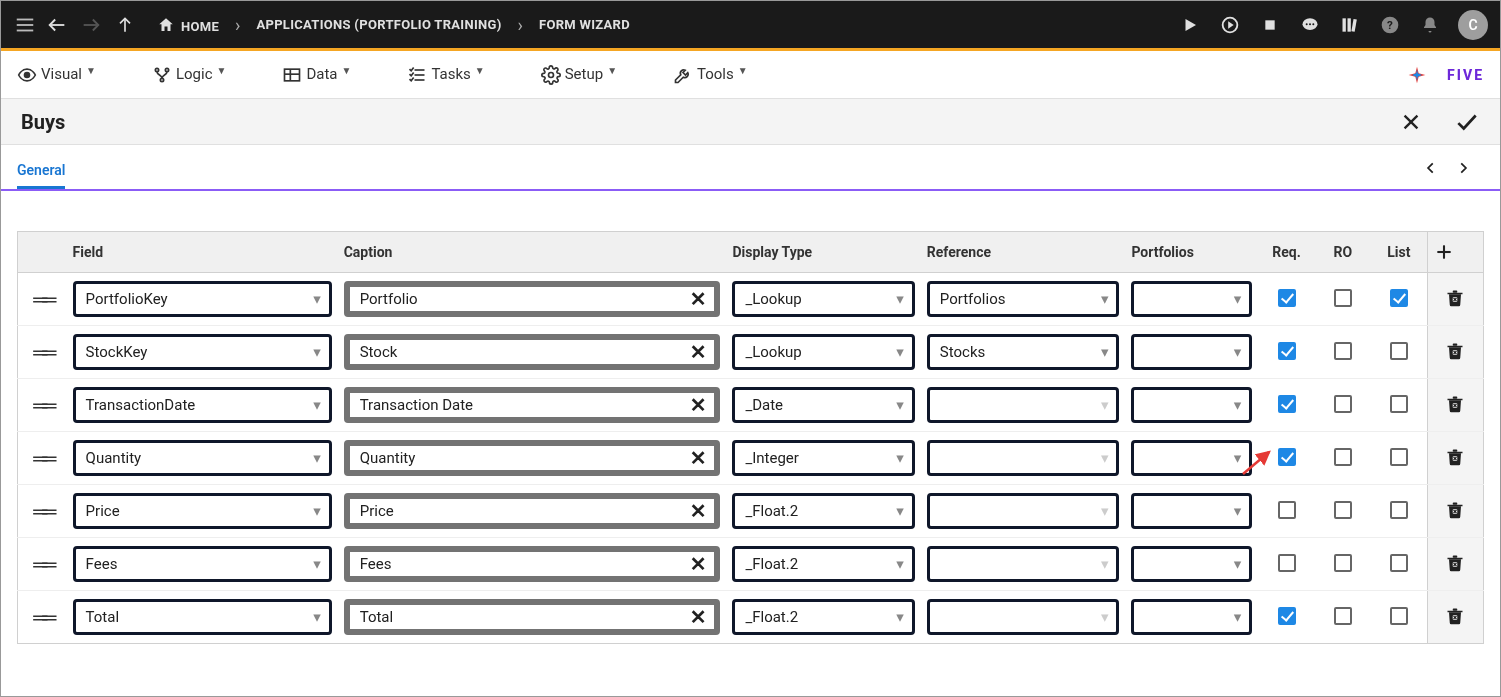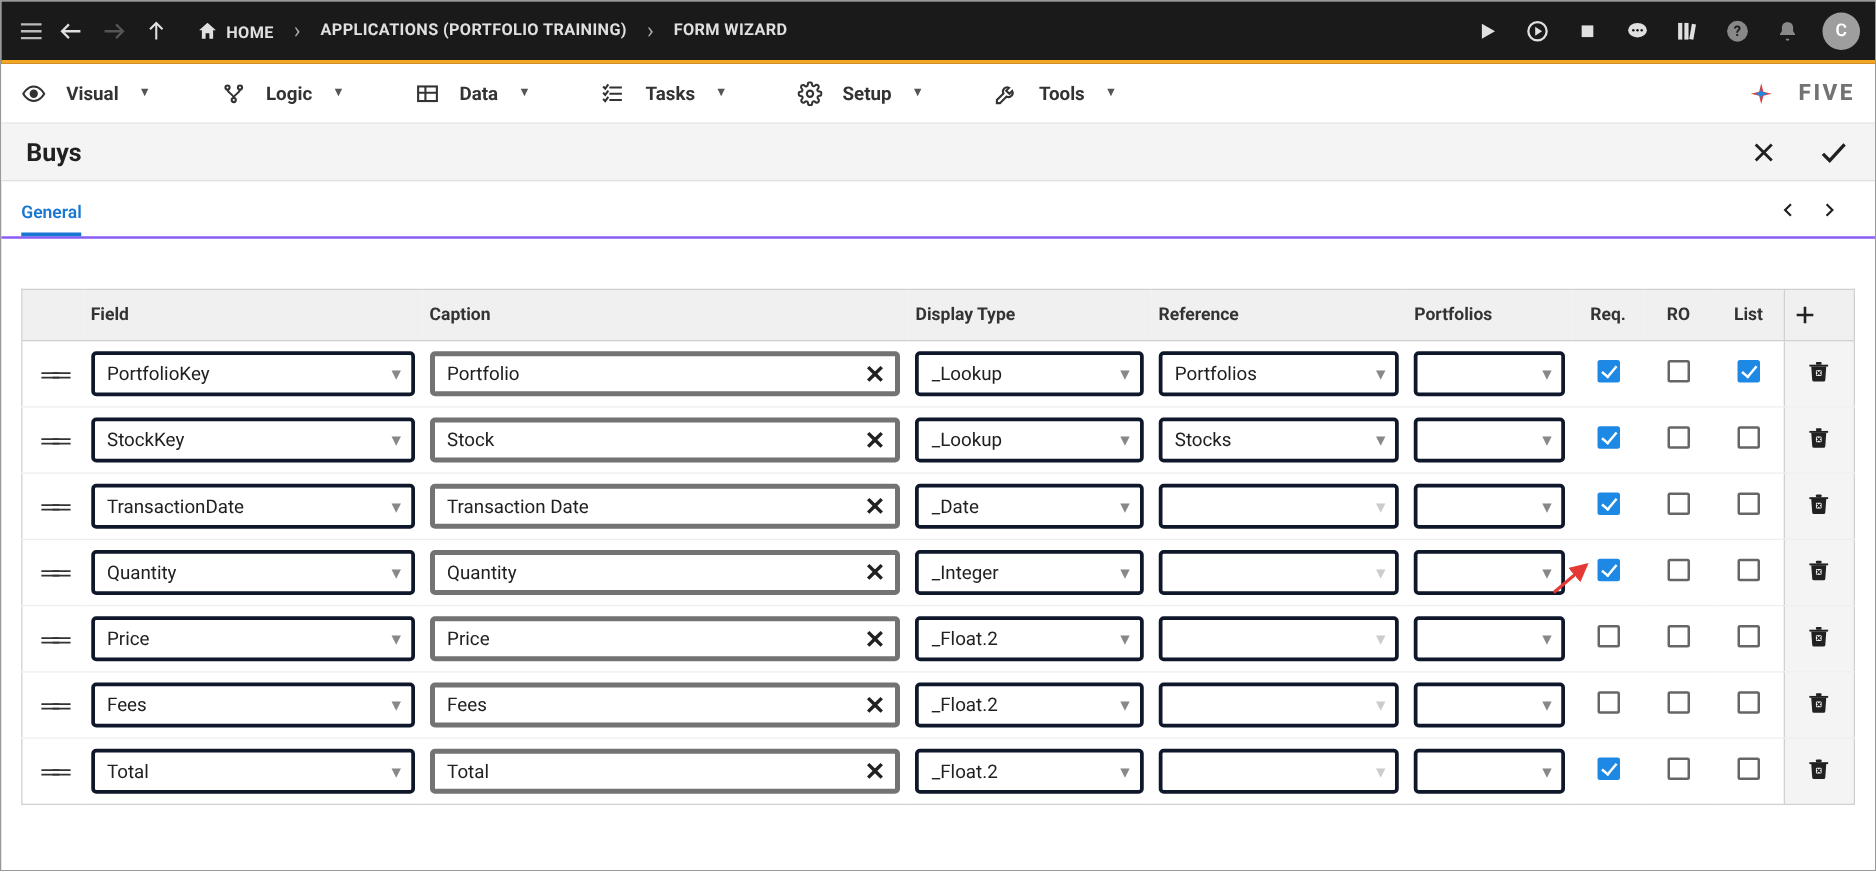--- a/index.html
+++ b/index.html
@@ -38,24 +38,24 @@
   
   .menubar {
     height: 48px;
     background: #fff;
     display: flex;
     align-items: center;
     padding: 0 16px;
     gap: 56px;
     border-bottom: 1px solid #e0e0e0;
   }
-  .menu-item { display: flex; align-items: center; gap: 16px; font-weight: 700; color: #333; font-size:15px; cursor:pointer;}
+  .menu-item { display: flex; align-items: flex-start; gap: 4px; font-weight: 400; color: #333; font-size:15px; cursor:pointer;}
   .menu-icon { width:20px; height:20px; display:flex; align-items:center; justify-content:center; color:#555;}
   .menu-caret { font-size: 10px; color:#555;}
-  .brand { margin-left: auto; display: flex; align-items: center; gap: 20px; font-weight: 800; letter-spacing: 2px; font-size: 18px; color:#737373; }
+  .brand { margin-left: auto; display: flex; align-items: center; gap: 20px; font-weight: 800; letter-spacing: 2px; font-size: 14px; color:#6d28d9; }
   .brand-logo { width:20px; height:20px;}
 
   
   .titlebar {
     height: 46px;
     background: #f4f4f4;
     display: flex;
     align-items: center;
     padding: 0 20px;
     border-bottom: 1px solid #e0e0e0;
@@ -118,21 +118,21 @@
     background:#fff;
     position:relative;
     font-size:15px;
     cursor:pointer;
   }
   .select-like .caret {
     position:absolute; right:8px; color:#888;
   }
   .select-like.disabled .caret { color:#ccc;}
   .input-like {
-    border:4px solid #737373;
+    border:6px solid #737373;
     border-radius:4px;
     height:36px;
     display:flex;
     align-items:center;
     padding:0 10px;
     background:#fff;
     position:relative;
     font-size:15px;
   }
   .input-like .clear {

